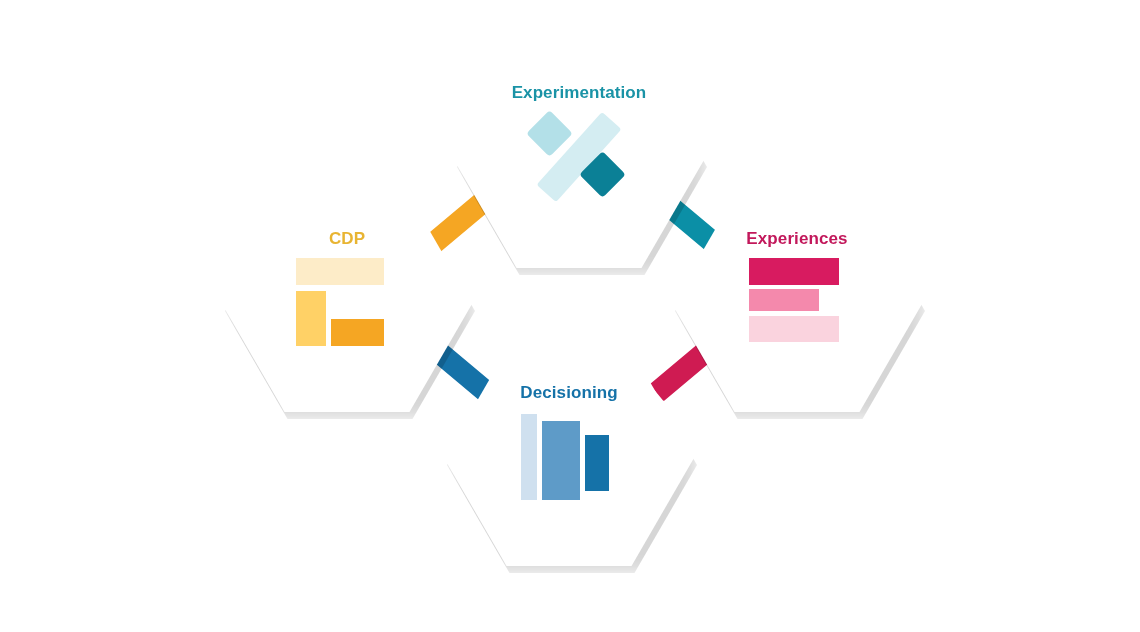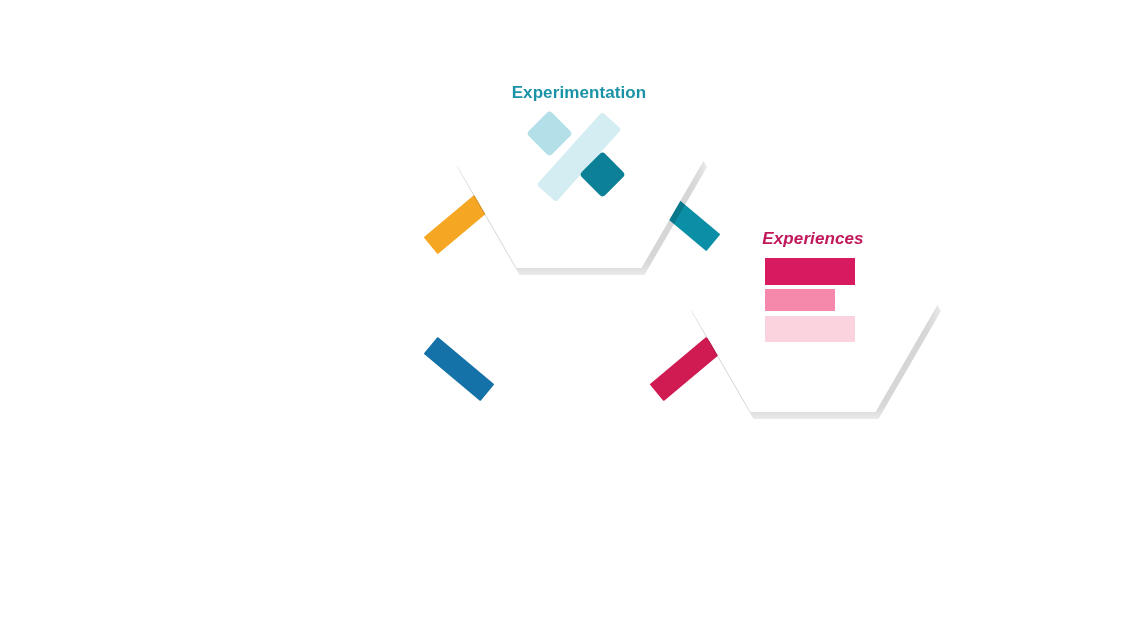--- a/index.html
+++ b/index.html
@@ -96,41 +96,65 @@
 </head>
 <body style="background: rgb(255, 255, 255);">
 
 <div id="stage">
 
   <div class="connector" id="conn-cdp-experimentation" style="left: 422px; top: 211px; width: 74px; height: 22px; background: rgb(245, 166, 35); transform: rotate(-40deg);"></div>
   <div class="connector" id="conn-experimentation-experiences" style="left: 648px; top: 208px; width: 74px; height: 22px; background: rgb(11, 143, 166); transform: rotate(40deg);"></div>
   <div class="connector" id="conn-cdp-decisioning" style="left: 422px; top: 358px; width: 74px; height: 22px; background: rgb(21, 114, 168); transform: rotate(40deg);"></div>
   <div class="connector" id="conn-experiences-decisioning" style="left: 648px; top: 358px; width: 74px; height: 22px; background: rgb(207, 27, 82); transform: rotate(-40deg);"></div>
 
+  <div class="hex" id="hex-cdp" style="left: 222px; top: 196px;">
+    <div class="hex-shadow"></div>
+    <div class="hex-shape"></div>
+    <div class="hex-inner">
+      <div class="hex-label" id="label-cdp" style="color: rgb(232, 180, 50); margin-top: 34px;">CDP</div>
+      <div class="icon-wrap" id="icon-cdp" style="margin-top: 11px;">
+        <div class="bar-top" style="background: rgb(253, 236, 200);"></div>
+        <div class="bar-left" style="background: rgb(255, 209, 102);"></div>
+        <div class="bar-br" style="background: rgb(245, 166, 35);"></div>
+      </div>
+    </div>
+  </div>
 
   <div class="hex" id="hex-experimentation" style="left: 454px; top: 52px;">
     <div class="hex-shadow"></div>
     <div class="hex-shape"></div>
     <div class="hex-inner">
       <div class="hex-label" id="label-experimentation" style="color: rgb(26, 147, 166); margin-top: 32px;">Experimentation</div>
       <div class="icon-wrap" id="icon-experimentation" style="margin-top: 13px;">
         <div class="sq sq-tl" style="background: rgb(179, 224, 232);"></div>
         <div class="slash" style="background: rgb(212, 237, 242);"></div>
         <div class="sq sq-br" style="background: rgb(11, 128, 150);"></div>
       </div>
     </div>
   </div>
 
-  <div class="hex" id="hex-experiences" style="left: 688px; top: 196px; font-style: italic;">
+  <div class="hex" id="hex-experiences" style="left: 672px; top: 196px;">
     <div class="hex-shadow"></div>
     <div class="hex-shape"></div>
     <div class="hex-inner">
       <div class="hex-label" id="label-experiences" style="color: rgb(194, 24, 91); margin-top: 34px;">Experiences</div>
       <div class="icon-wrap" id="icon-experiences" style="margin-top: 11px;">
         <div class="e1" style="background: rgb(216, 27, 96);"></div>
         <div class="e2" style="background: rgb(244, 137, 172);"></div>
         <div class="e3" style="background: rgb(250, 211, 222);"></div>
       </div>
     </div>
   </div>
 
+  <div class="hex" id="hex-decisioning" style="left: 444px; top: 350px;">
+    <div class="hex-shadow"></div>
+    <div class="hex-shape"></div>
+    <div class="hex-inner">
+      <div class="hex-label" id="label-decisioning" style="color: rgb(21, 114, 168); margin-top: 34px;">Decisioning</div>
+      <div class="icon-wrap" id="icon-decisioning" style="margin-top: 11px;">
+        <div class="d1" style="background: rgb(207, 224, 239);"></div>
+        <div class="d2" style="background: rgb(94, 155, 200);"></div>
+        <div class="d3" style="background: rgb(21, 114, 168);"></div>
+      </div>
+    </div>
+  </div>
 
 </div>
 
 </body></html>

